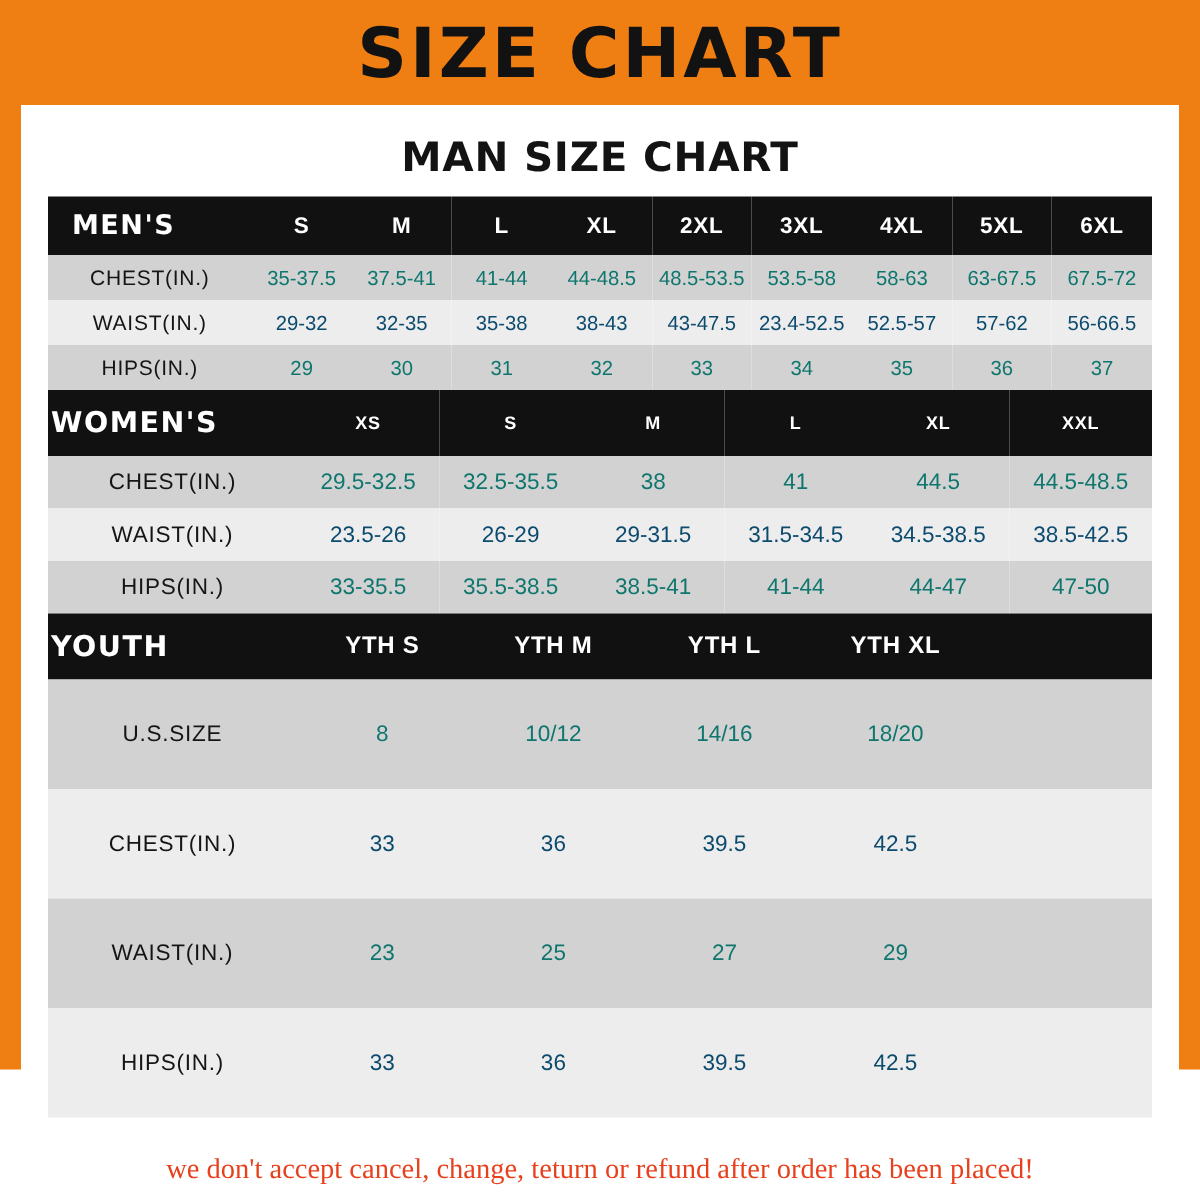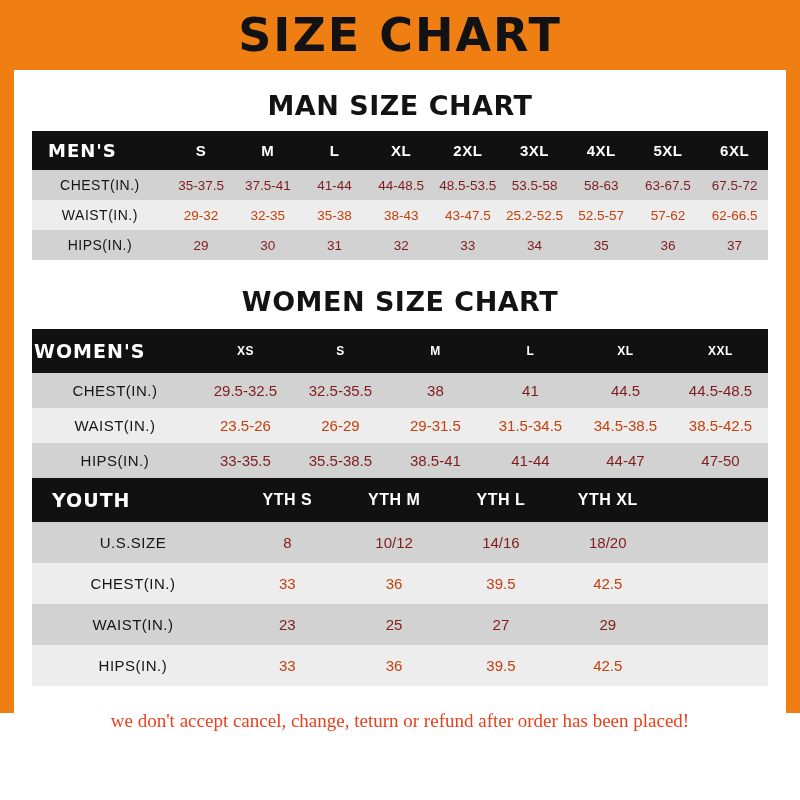--- a/index.html
+++ b/index.html
@@ -75,44 +75,44 @@
   }
   .hdr-row th.first {
     text-align: left;
     padding-left: 16px;
     font-size: 18px;
     letter-spacing: 1px;
     font-family: "DejaVu Sans", sans-serif;
   }
   .band-dark td {
     background: #d2d2d2;
-    color: #7f1d1d;
+    color: #0f766e;
     padding: 7px 2px;
     font-size: 13.5px;
   }
   .band-light td {
     background: #ededed;
-    color: #c2410c;
+    color: #0c4a6e;
     padding: 7px 2px;
     font-size: 13.5px;
   }
   td.rowlab {
     font-size: 14px;
     letter-spacing: 0.5px;
     color: #151515;
   }
   
   #women-table .hdr-row th { font-size: 12px; padding: 11px 2px; }
   #women-table .hdr-row th.first { font-size: 19px; }
   #women-table td { font-size: 15px; padding: 9px 2px; }
   #women-table td.rowlab { font-size: 15px; }
 
-  #youth-table .hdr-row th { font-size: 16px; padding: 11px 20px; }
+  #youth-table .hdr-row th { font-size: 16px; padding: 11px 2px; }
   #youth-table .hdr-row th.first { font-size: 19px; }
-  #youth-table td { font-size: 15px; padding: 12px 2px; }
+  #youth-table td { font-size: 15px; padding: 28px 2px; }
   #youth-table td.rowlab { font-size: 15px; }
 
   .notice {
     margin-top: 22px;
     padding: 0 10px;
     text-align: center;
     color: #e8401c;
     font-family: "Liberation Serif", serif;
     font-size: 19px;
     line-height: 1.35;
@@ -159,41 +159,40 @@
           <td>63-67.5</td>
           <td>67.5-72</td>
         </tr>
         <tr class="band-light">
           <td class="rowlab">WAIST(IN.)</td>
           <td>29-32</td>
           <td>32-35</td>
           <td>35-38</td>
           <td>38-43</td>
           <td>43-47.5</td>
-          <td>25.2-52.5</td>
+          <td>23.4-52.5</td>
           <td>52.5-57</td>
           <td>57-62</td>
-          <td>62-66.5</td>
+          <td>56-66.5</td>
         </tr>
         <tr class="band-dark">
           <td class="rowlab">HIPS(IN.)</td>
           <td>29</td>
           <td>30</td>
           <td>31</td>
           <td>32</td>
           <td>33</td>
           <td>34</td>
           <td>35</td>
           <td>36</td>
           <td>37</td>
         </tr>
       </tbody>
     </table>
 
-    <div class="section-title t-women">WOMEN SIZE CHART</div>
     <table class="chart" id="women-table">
       <thead>
         <tr class="hdr-row">
           <th class="first" style="width:22%">WOMEN'S</th>
           <th>XS</th>
           <th>S</th>
           <th>M</th>
           <th>L</th>
           <th>XL</th>
           <th>XXL</th>

